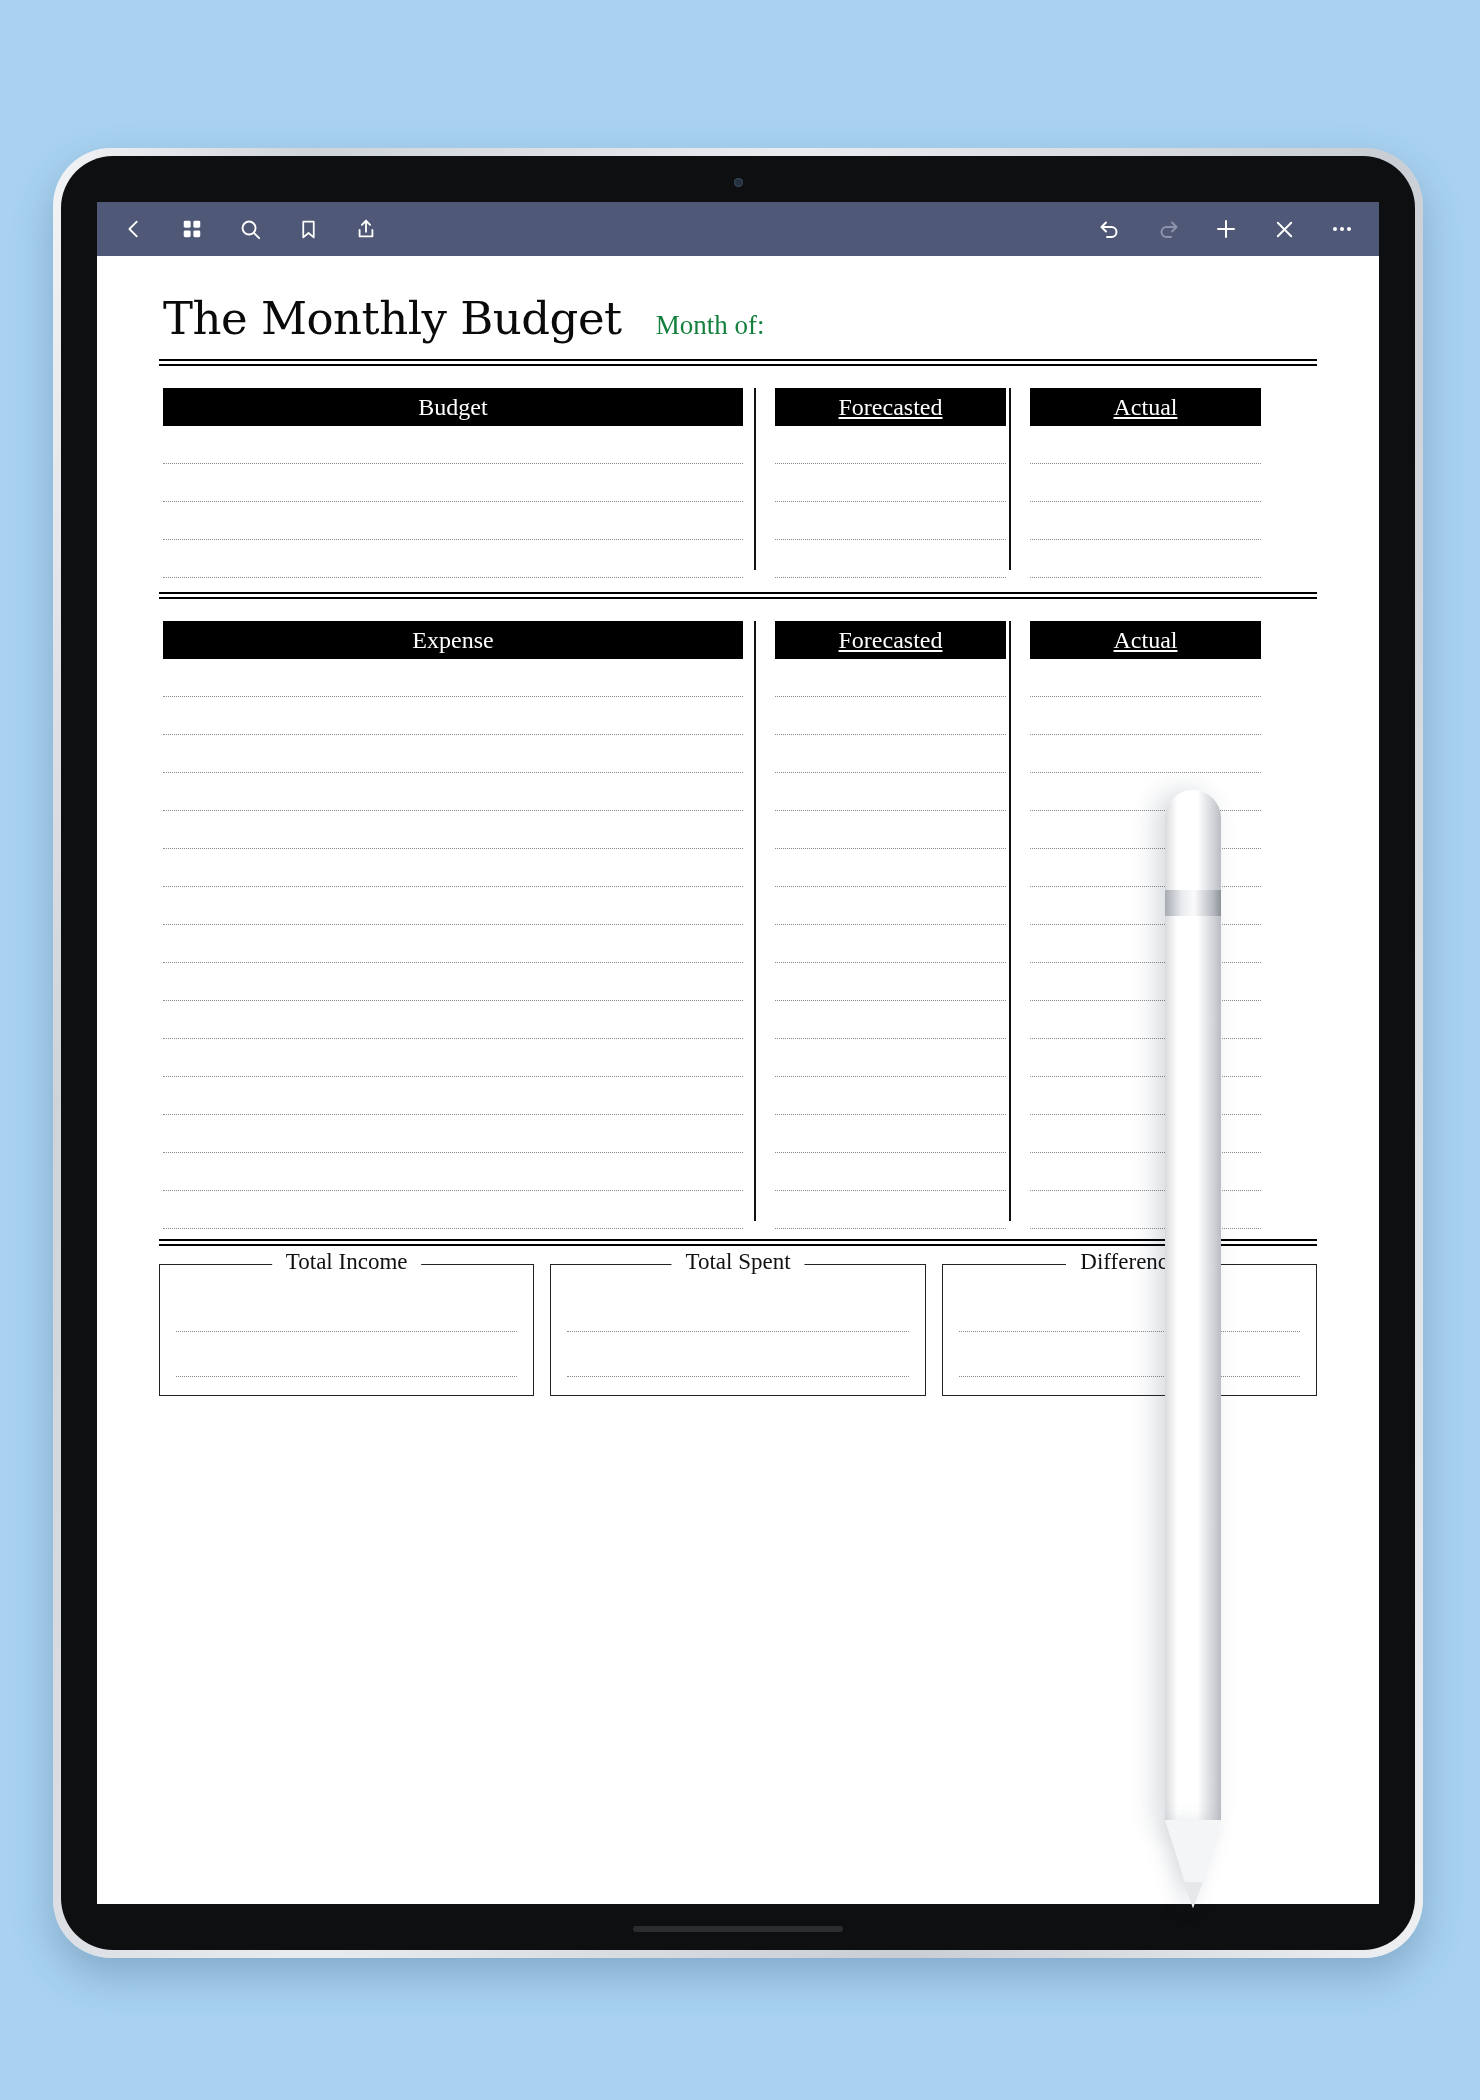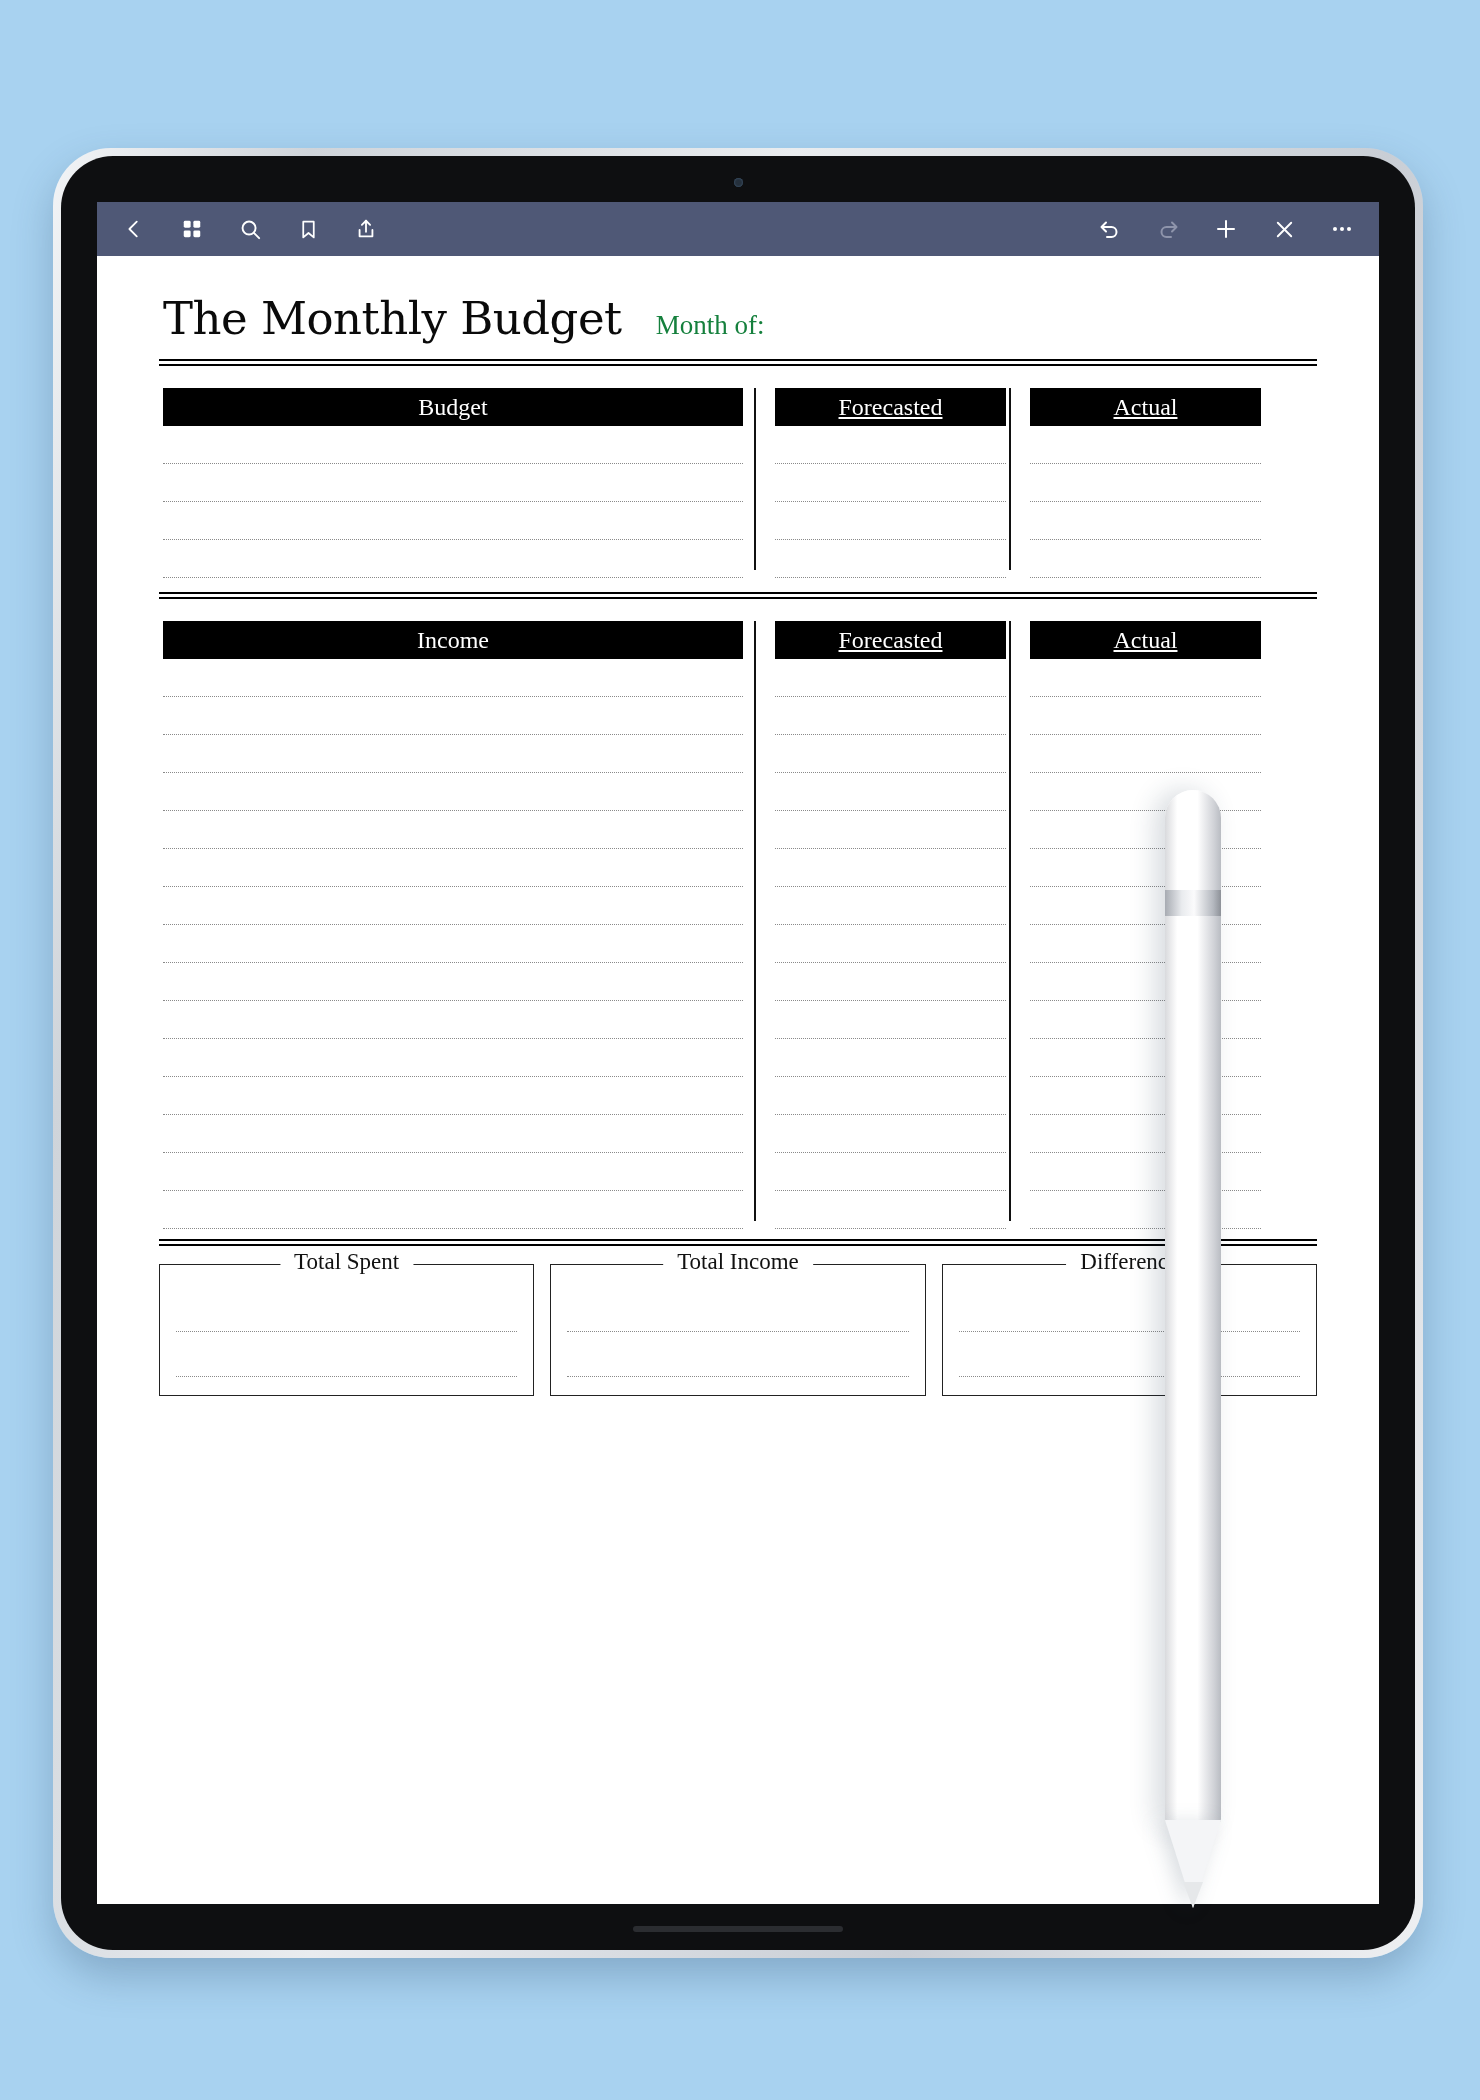--- a/index.html
+++ b/index.html
@@ -378,21 +378,21 @@
                 <div class="line"></div>
                 <div class="line"></div>
               </div>
             </div>
           </div>
 
           <div class="double-rule"></div>
 
           <div class="section">
             <div class="col-desc">
-              <div class="col-head">Income</div>
+              <div class="col-head">Expense</div>
               <div class="lines">
                 <div class="line"></div>
                 <div class="line"></div>
                 <div class="line"></div>
                 <div class="line"></div>
                 <div class="line"></div>
                 <div class="line"></div>
                 <div class="line"></div>
                 <div class="line"></div>
                 <div class="line"></div>
@@ -444,26 +444,26 @@
                 <div class="line"></div>
                 <div class="line"></div>
               </div>
             </div>
           </div>
 
           <div class="totals-rule"></div>
 
           <div class="totals">
             <div class="total-box">
+              <div class="total-label">Total Income</div>
+              <div class="total-line"></div>
+              <div class="total-line"></div>
+            </div>
+            <div class="total-box">
               <div class="total-label">Total Spent</div>
-              <div class="total-line"></div>
-              <div class="total-line"></div>
-            </div>
-            <div class="total-box">
-              <div class="total-label">Total Income</div>
               <div class="total-line"></div>
               <div class="total-line"></div>
             </div>
             <div class="total-box">
               <div class="total-label">Difference</div>
               <div class="total-line"></div>
               <div class="total-line"></div>
             </div>
           </div>
 

